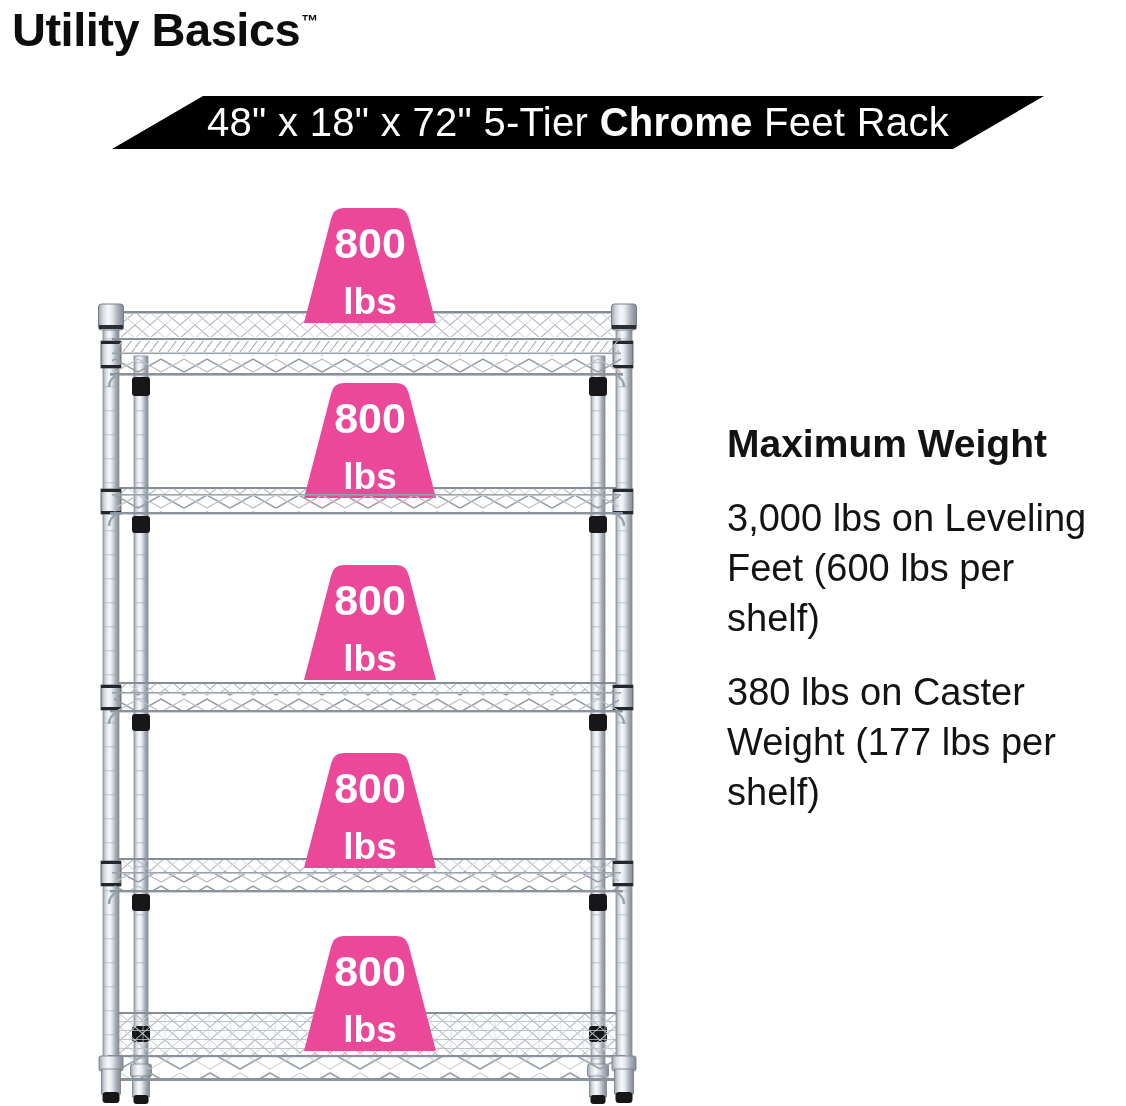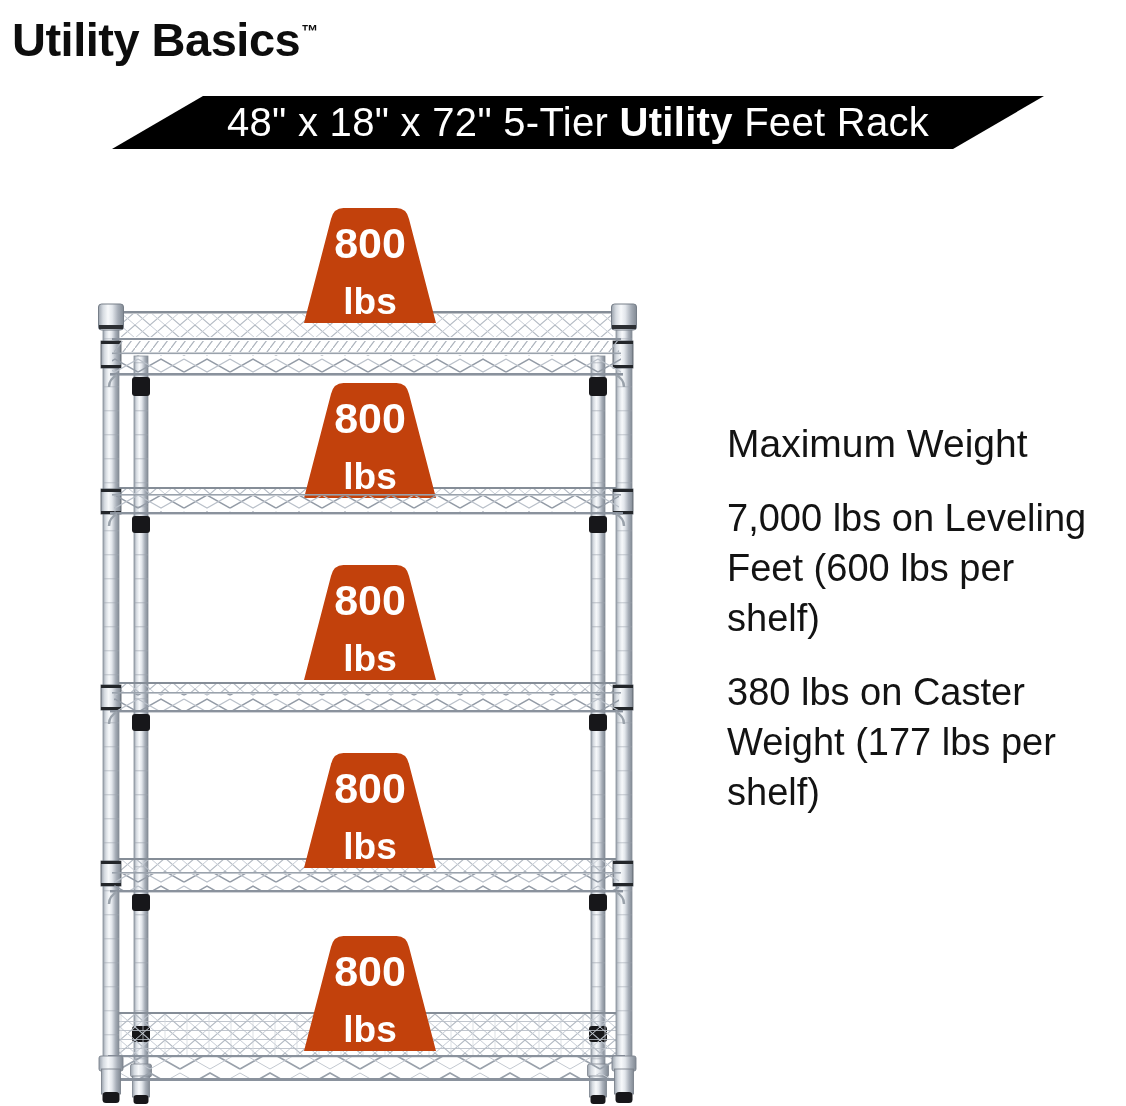--- a/index.html
+++ b/index.html
@@ -1,50 +1,50 @@
 <!DOCTYPE html>
 <html><head>
 <meta charset="utf-8">
 <style>
   html,body{margin:0;padding:0;background:#ffffff;}
   .page{position:relative;width:1126px;height:1106px;background:#fff;overflow:hidden;
         font-family:"Liberation Sans","DejaVu Sans",sans-serif;}
   
-  .logo{position:absolute;left:12px;top:12px;font-size:47px;font-weight:600;color:#0d0d0d;letter-spacing:-0.5px;}
+  .logo{position:absolute;left:12px;top:2px;font-size:47px;font-weight:600;color:#0d0d0d;letter-spacing:-0.5px;}
   .logo sup{font-size:17px;font-weight:600;position:relative;top:-2px;left:1px;}
   
   .banner{position:absolute;left:112px;top:96px;width:932px;height:53px;background:#000;
           clip-path:polygon(91px 0px,932px 0px,841px 53px,0px 53px);
           display:flex;align-items:center;justify-content:center;}
   .banner .bt{color:#fff;font-size:40px;font-weight:400;letter-spacing:0.3px;white-space:nowrap;}
   .banner .b{font-weight:700;}
   
-  .weight{position:absolute;left:303px;width:134px;height:118px;background:#c2410c;
+  .weight{position:absolute;left:303px;width:134px;height:118px;background:#ec4899;
           clip-path:path("M1,118 L28,14 Q30.5,3 40.5,3 L93.5,3 Q103.5,3 106,14 L133,118 Z");
           display:flex;flex-direction:column;align-items:center;z-index:2;color:#fff;text-align:center;}
   .wv{font-size:43px;font-weight:700;line-height:1.0;margin-top:17px;}
   .wu{font-size:37px;font-weight:700;line-height:1.0;margin-top:18px;}
   
   .rack-back{position:absolute;left:0;top:0;z-index:1;}
   .rack-front{position:absolute;left:0;top:0;z-index:3;}
   
   .info{position:absolute;left:727px;top:419px;width:400px;color:#131313;z-index:4;}
-  .info .heading{font-size:39px;font-weight:400;line-height:50px;}
+  .info .heading{font-size:39px;font-weight:700;line-height:50px;}
   .info p{font-size:38px;font-weight:400;line-height:50px;margin:24px 0 0 0;}
   .info b{font-weight:400;}
 </style>
 </head>
 <body>
 
 <div class="page">
 
   <div class="logo"><span>Utility Basics</span><sup>™</sup></div>
 
   <div class="banner">
-    <span class="bt"><span>48" x 18" x 72" 5-Tier </span><span class="b">Utility</span><span> Feet Rack</span></span>
+    <span class="bt"><span>48" x 18" x 72" 5-Tier </span><span class="b">Chrome</span><span> Feet Rack</span></span>
   </div>
 
   <svg class="rack-back" width="1126" height="1106" viewBox="0 0 1126 1106">
     <defs>
       <linearGradient id="pgB" x1="0" y1="0" x2="1" y2="0">
         <stop offset="0" stop-color="#9aa2ac"></stop>
           <stop offset="0.18" stop-color="#d6dbe1"></stop>
         <stop offset="0.38" stop-color="#f7f9fb"></stop>
           <stop offset="0.55" stop-color="#e3e7ec"></stop>
         <stop offset="0.78" stop-color="#a7aeb8"></stop>
@@ -252,17 +252,17 @@
       <rect x="101.5" y="1069" width="19" height="25" fill="url(#pgF)" stroke="#7b828c" stroke-width="0.9"></rect>
       <rect x="102.5" y="1092" width="17" height="11" rx="3.5" fill="#17171a"></rect>
       <rect x="612" y="1056" width="24" height="15" rx="2" fill="url(#pgF)" stroke="#7b828c" stroke-width="0.9"></rect>
       <rect x="614.5" y="1069" width="19" height="25" fill="url(#pgF)" stroke="#7b828c" stroke-width="0.9"></rect>
       <rect x="615.5" y="1092" width="17" height="11" rx="3.5" fill="#17171a"></rect>
     </g>
   </svg>
 
   <div class="info">
     <div class="heading"><span>Maximum Weight</span><br></div>
-    <p><span>7,000 lbs on </span><b>Leveling</b><br><b>Feet</b><span> (600 lbs per</span><br><span>shelf)</span></p>
+    <p><span>3,000 lbs on </span><b>Leveling</b><br><b>Feet</b><span> (600 lbs per</span><br><span>shelf)</span></p>
     <p><span>380 lbs on </span><b>Caster</b><br><b>Weight</b><span> (177 lbs per</span><br><span>shelf)</span></p>
   </div>
 
 </div>
 
 </body></html>

